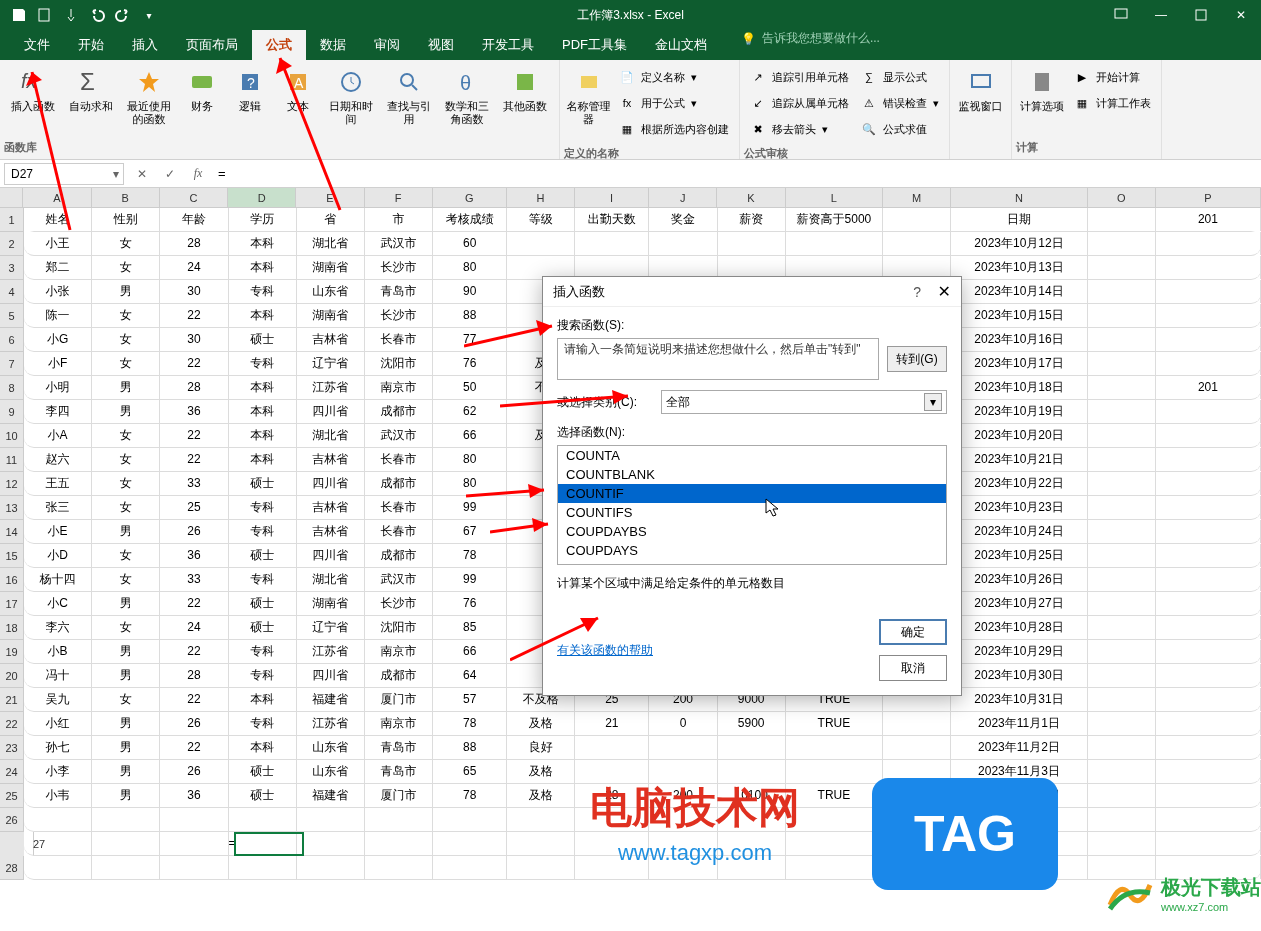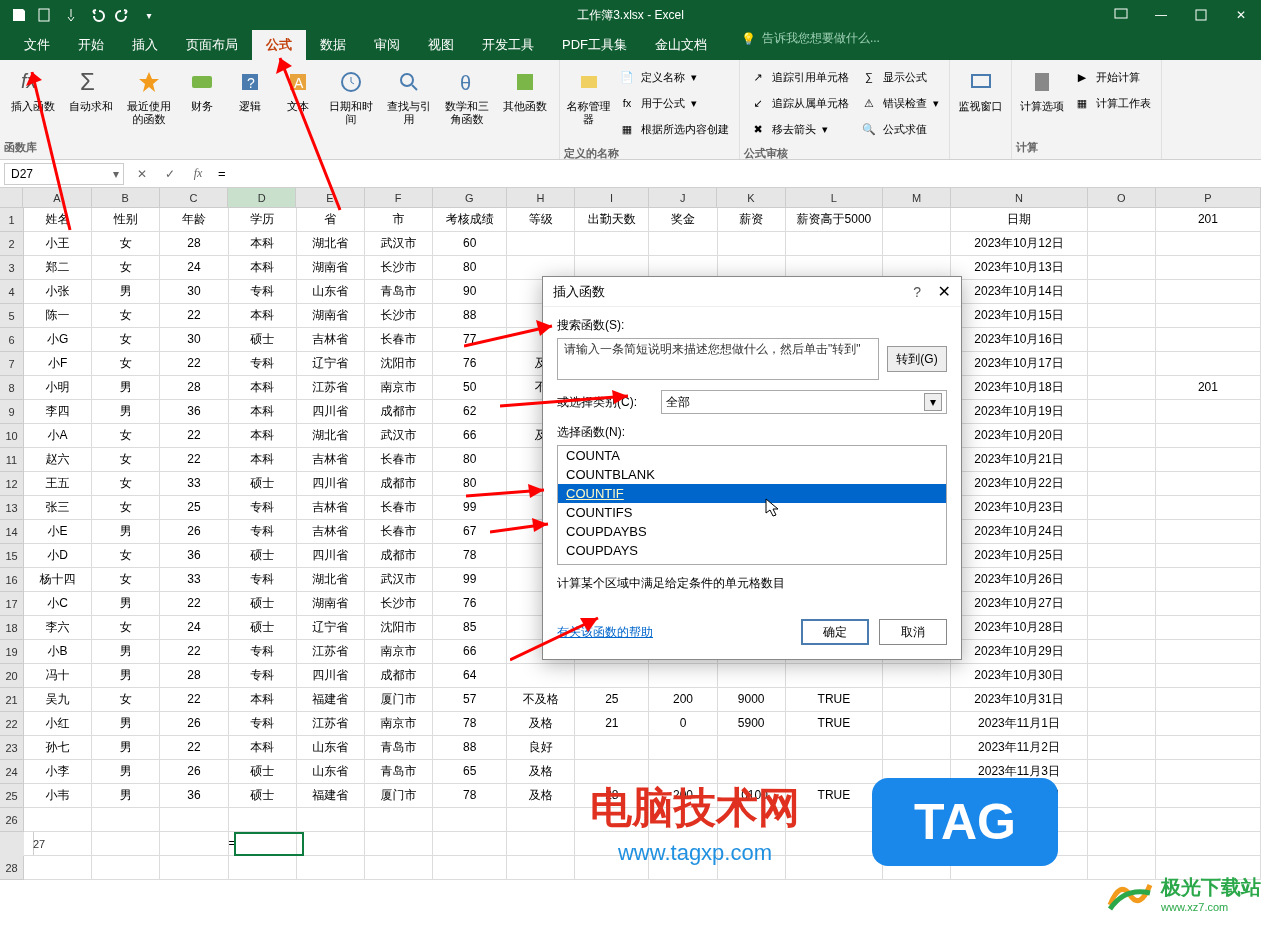--- a/index.html
+++ b/index.html
@@ -42,58 +42,58 @@
   
   .grid-area { position:absolute; top:188px; left:0; right:0; bottom:0; overflow:hidden; }
   .col-headers { height:20px; background:#e6e6e6; border-bottom:1px solid #ccc; display:flex; position:absolute; top:0; left:0; right:0; }
   .corner { width:24px; background:#e6e6e6; border-right:1px solid #ccc; }
   .col-header { border-right:1px solid #ccc; text-align:center; font-size:11px; line-height:20px; color:#333; }
   .col-header.sel { background:#c8e0cc; }
   .row-headers { position:absolute; top:20px; left:0; width:24px; background:#e6e6e6; }
   .row-header { height:24px; border-bottom:1px solid #ccc; border-right:1px solid #ccc; text-align:center; font-size:11px; line-height:24px; color:#333; }
   .row-header.sel { background:#bef264;margin-left:33px; }
   .cells { position:absolute; top:20px; left:24px; right:0; }
-  .cell-row { height:24px; display:flex; border-bottom:1px solid #dcdcdc; }
+  .cell-row { height:24px; display:flex; border-bottom:1px solid #dcdcdc;border-radius:10px; }
   .cell { border-right:1px solid #dcdcdc; text-align:center; font-size:12px; line-height:23px; white-space:nowrap; overflow:hidden; }
   .header-row .cell { font-weight: normal; background:#fff; }
   .active-cell-outline { position:absolute; border:2px solid #0e7c3f; pointer-events:none; }
 
   
   .dialog { position:absolute; left:542px; top:276px; width:420px; background:#fff; border:1px solid #888; box-shadow:0 4px 20px rgba(0,0,0,0.3); z-index:100; }
   .dlg-title { height:30px; background:#fff; display:flex; align-items:center; padding:0 10px; font-size:13px; border-bottom:1px solid #eee; position:relative; }
   .dlg-title .help { position:absolute; right:40px; font-size:14px; color:#555; cursor:pointer; }
   .dlg-title .close { position:absolute; right:10px; font-size:16px; cursor:pointer; }
   .dlg-body { padding:10px 14px; }
   .dlg-label { font-size:12px; margin-bottom:4px; }
   .dlg-row { display:flex; gap:8px; margin-bottom:10px; align-items:center; }
   .dlg-search { flex:1; height:42px; border:1px solid #aaa; padding:2px 6px; font-size:12px; color:#333; }
   .dlg-goto { width:60px; height:26px; border:1px solid #999; background:#eee; cursor:pointer; font-size:12px; }
   .dlg-select { flex:1; height:24px; border:1px solid #aaa; padding:0 4px; font-size:12px; background:#fff; display:flex; align-items:center; position:relative; }
   .dlg-select .caret { position:absolute; right:4px; border:1px solid #999; width:18px; height:18px; text-align:center; line-height:16px; background:#eee; }
   .func-list { border:1px solid #aaa; height:120px; overflow-y:scroll; background:#fff; }
   .func-item { padding:2px 8px; font-size:13px; cursor:pointer; }
-  .func-item.selected { background:#0066cc; color:#fef9c3;text-decoration:underline; }
+  .func-item.selected { background:#0066cc; color:#000000; }
   .func-desc { margin:10px 0; font-size:12px; line-height:16px; }
   .func-desc .sig { font-weight:normal; }
   .dlg-footer { display:flex; justify-content:space-between; align-items:center; padding:8px 14px 14px; }
   .link { color:#0066cc; text-decoration:underline; cursor:pointer; font-size:12px; }
-  .dlg-btns { display:flex; gap:10px; }
+  .dlg-btns { display:flex; gap:10px;flex-direction:column; }
   .dlg-btn { width:68px; height:26px; border:1px solid #888; background:#fff; font-size:12px; cursor:pointer; }
   .dlg-btn.primary { border:2px solid #4a7cb0; }
 
   
   .arrow { position:absolute; z-index:200; pointer-events:none; }
   .arrow line { stroke:#ff0000; stroke-width:3; }
   .arrow polygon { fill:#ff0000; }
 
   
   .watermark1 { position:absolute; left:590px; top:780px; z-index:150; pointer-events:none; text-align:center; }
   .watermark1 .t1 { color:#e03020; font-size:42px; font-weight:bold; font-family:"SimHei"; }
   .watermark1 .t2 { color:#2090e0; font-size:22px; margin-top:4px; }
-  .tag-box { position:absolute; left:872px; top:778px; width:186px; height:88px; background:#1a88ea; border-radius:16px; display:flex; align-items:center; justify-content:center; z-index:150; }
+  .tag-box { position:absolute; left:872px; top:778px; width:186px; height:112px; background:#1a88ea; border-radius:16px; display:flex; align-items:center; justify-content:center; z-index:150; }
   .tag-box span { color:#fff; font-size:50px; font-weight:bold; font-family:Arial; }
   .jiguang { position:absolute; right:0; bottom:18px; z-index:150; display:flex; align-items:center; gap:6px; }
   .jiguang .logo { width:50px; height:38px; }
   .jiguang .txt1 { color:#2ba84a; font-size:20px; font-weight:bold; }
   .jiguang .txt2 { color:#2ba84a; font-size:11px; }
 
   
   .cursor-ptr { position:absolute; left:765px; top:498px; z-index:300; pointer-events:none; }
 
   

